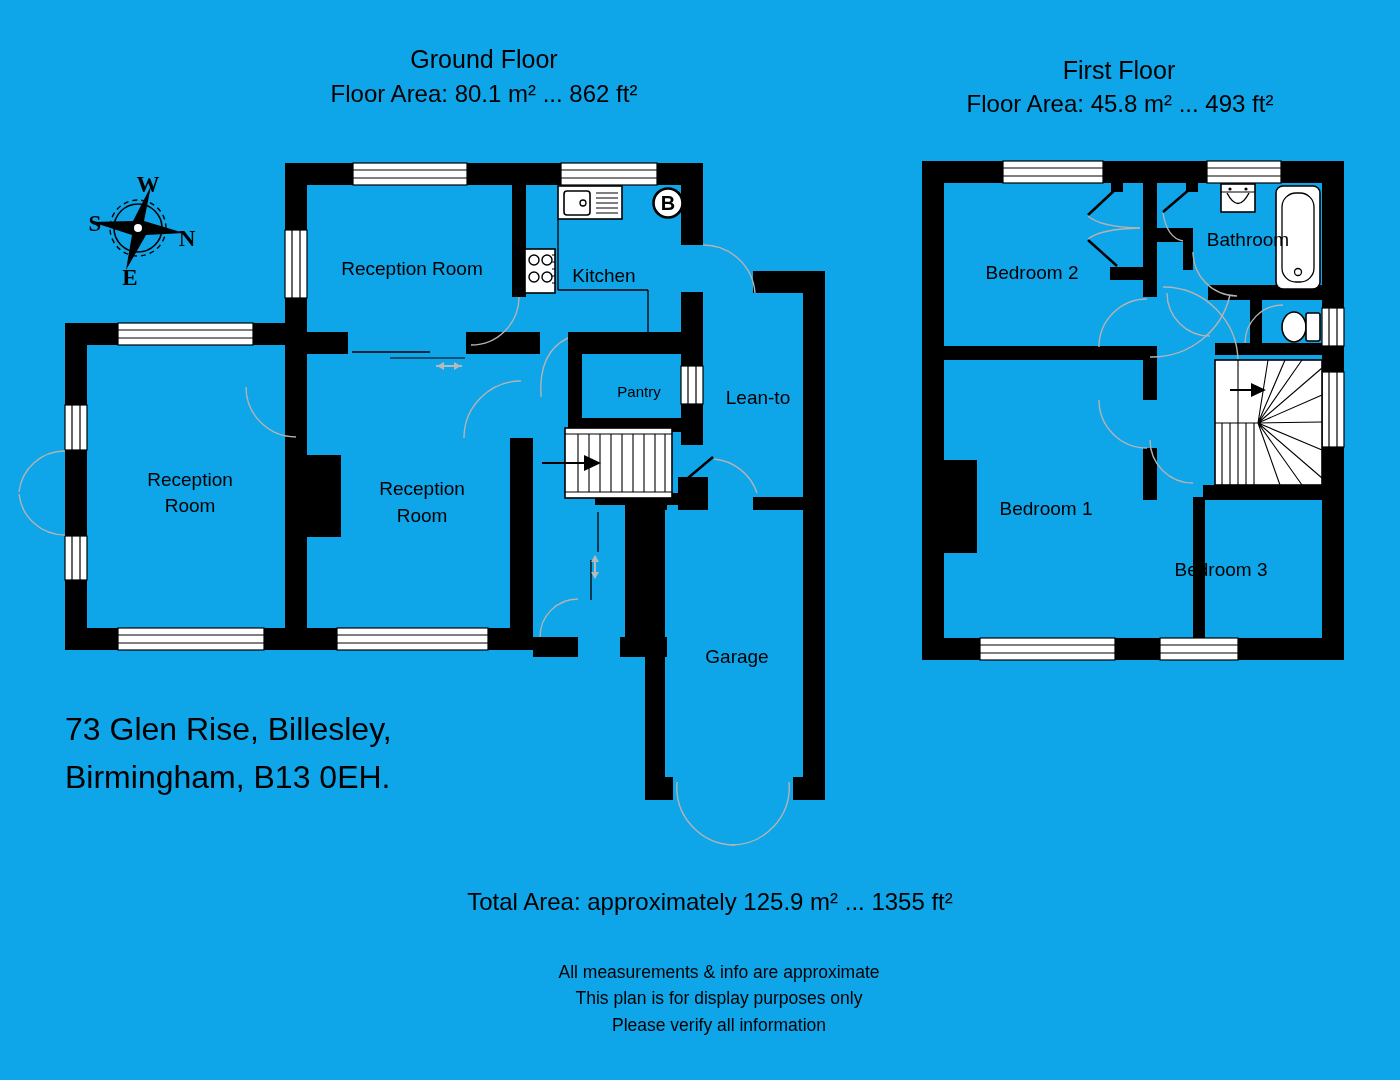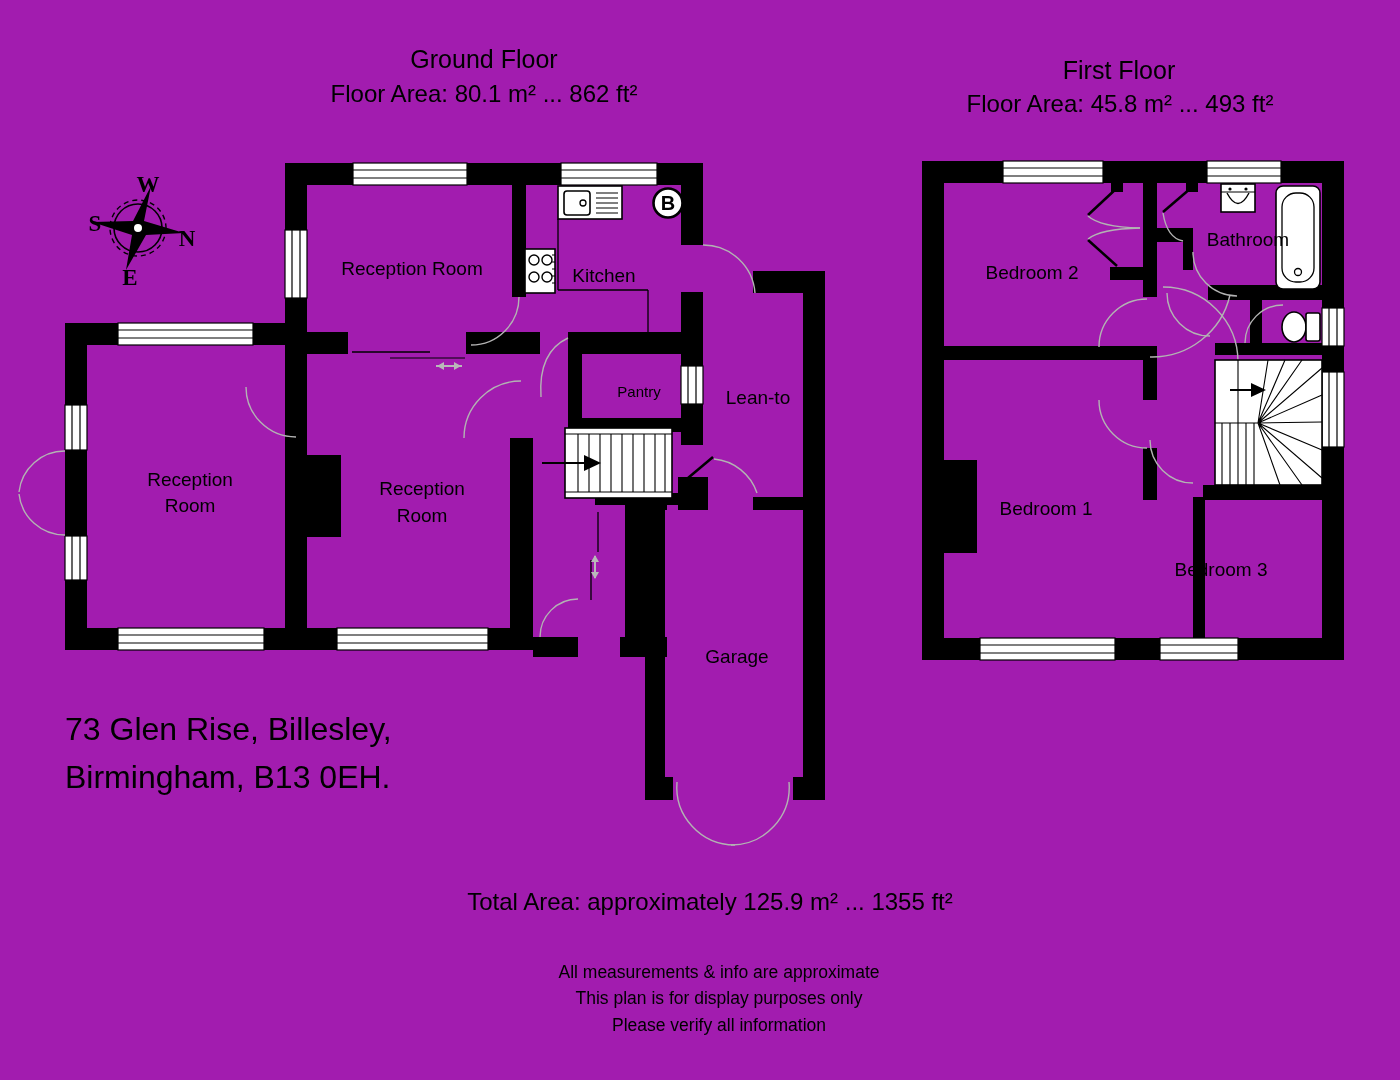--- a/index.html
+++ b/index.html
@@ -1,16 +1,16 @@
 <!DOCTYPE html>
 <html><head>
 <meta charset="utf-8">
 <style>
   html,body{margin:0;padding:0;background:#ffffff;}
-  .page{position:relative;width:1400px;height:1080px;background:#a21caf;overflow:hidden;}
+  .page{position:relative;width:1400px;height:1080px;background:#0ea5e9;overflow:hidden;}
   svg{display:block;}
   text{font-family:"Liberation Sans","DejaVu Sans",sans-serif;fill:#000;}
   .h-title{font-size:25px;}
   .h-area{font-size:24px;}
   .room{font-size:19px;}
   .room-sm{font-size:15px;}
   .addr{font-size:32px;}
   .total{font-size:24px;}
   .disc{font-size:17.5px;}
   .boiler{font-size:20px;font-weight:bold;}

